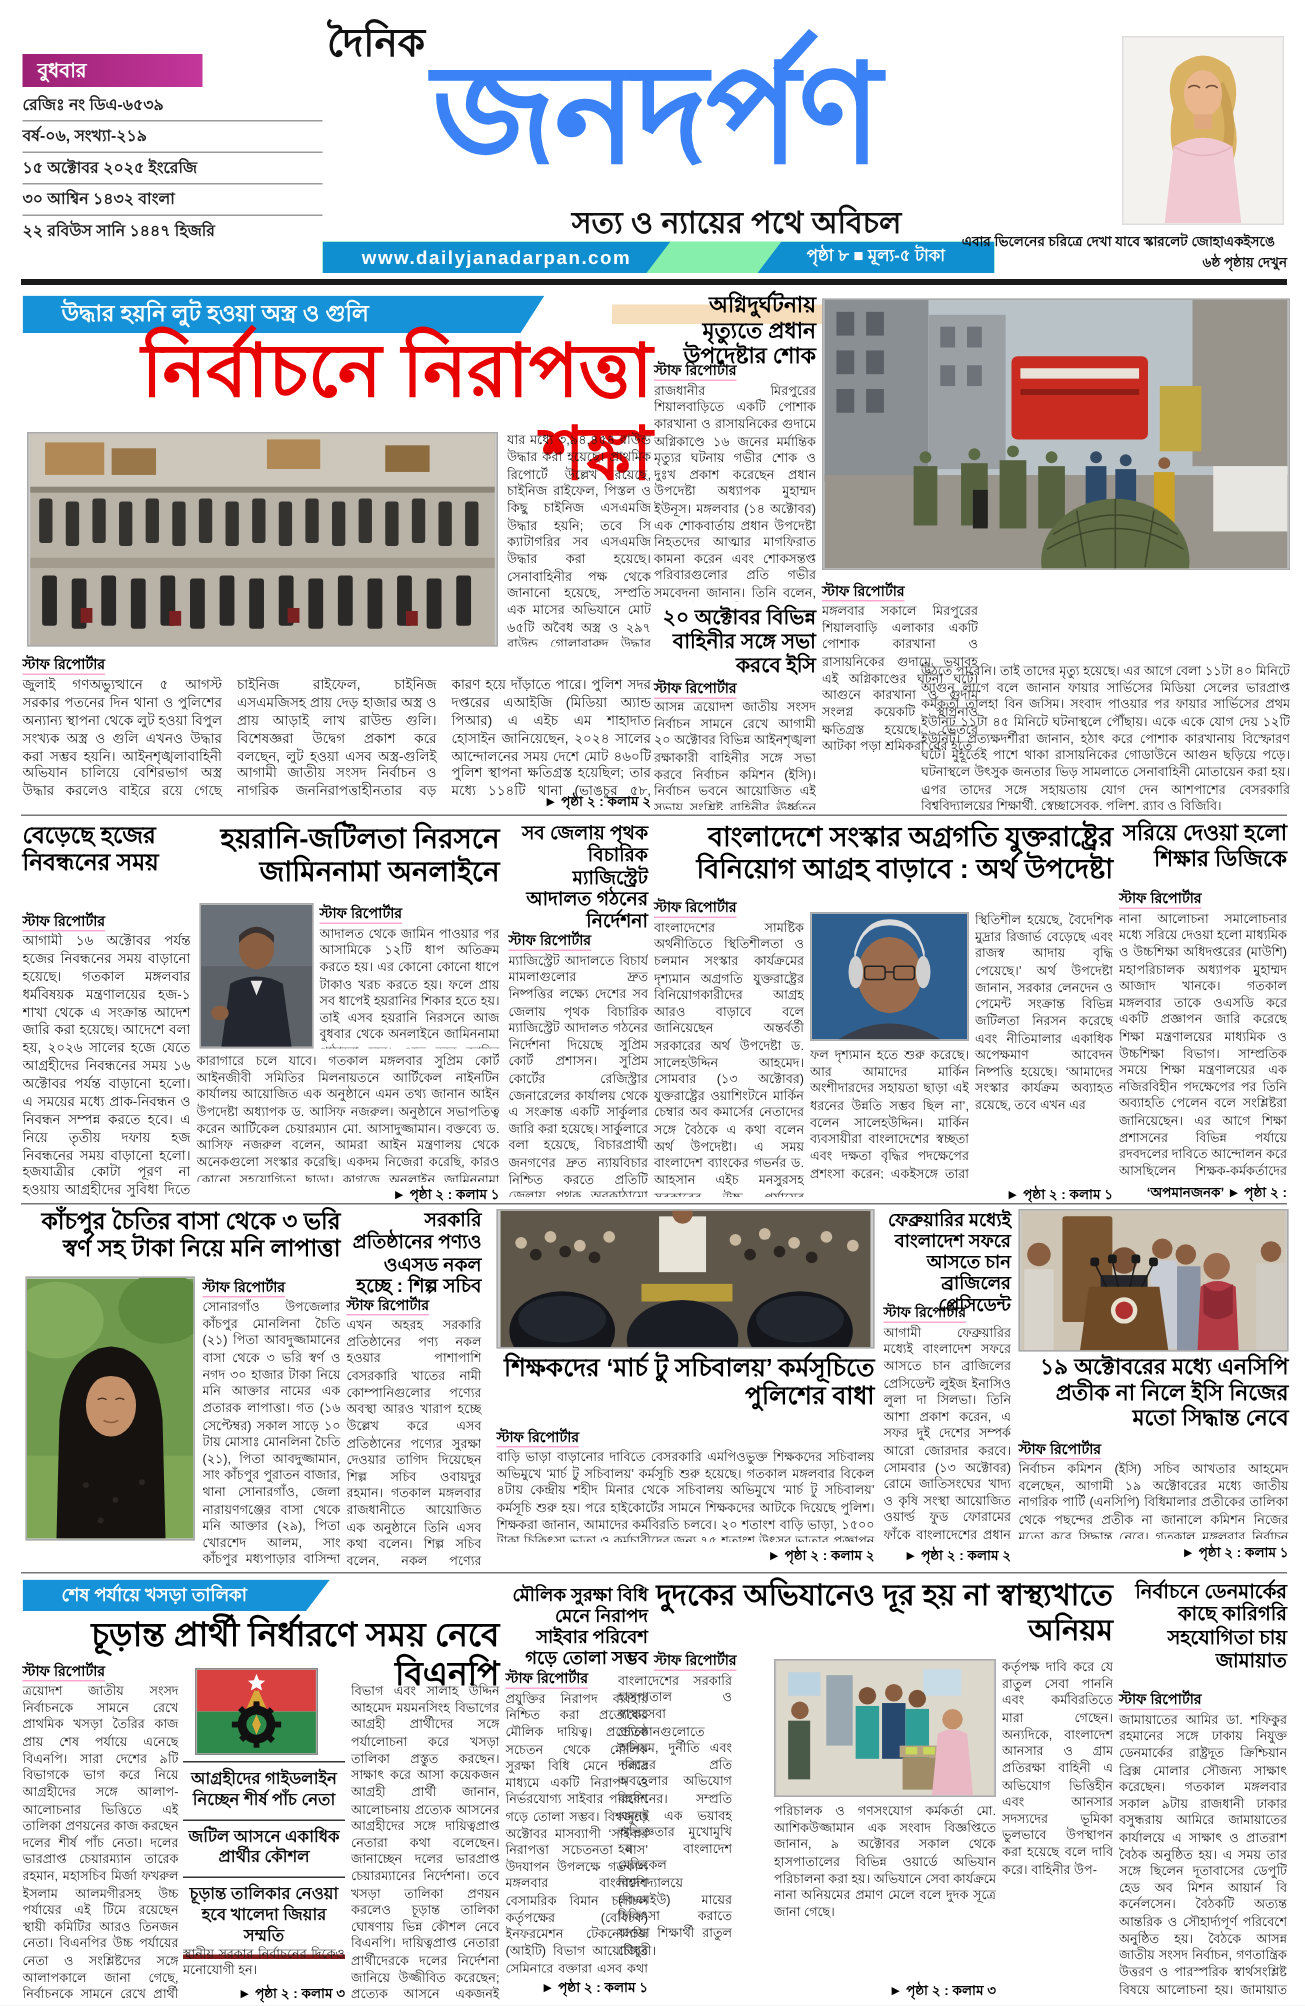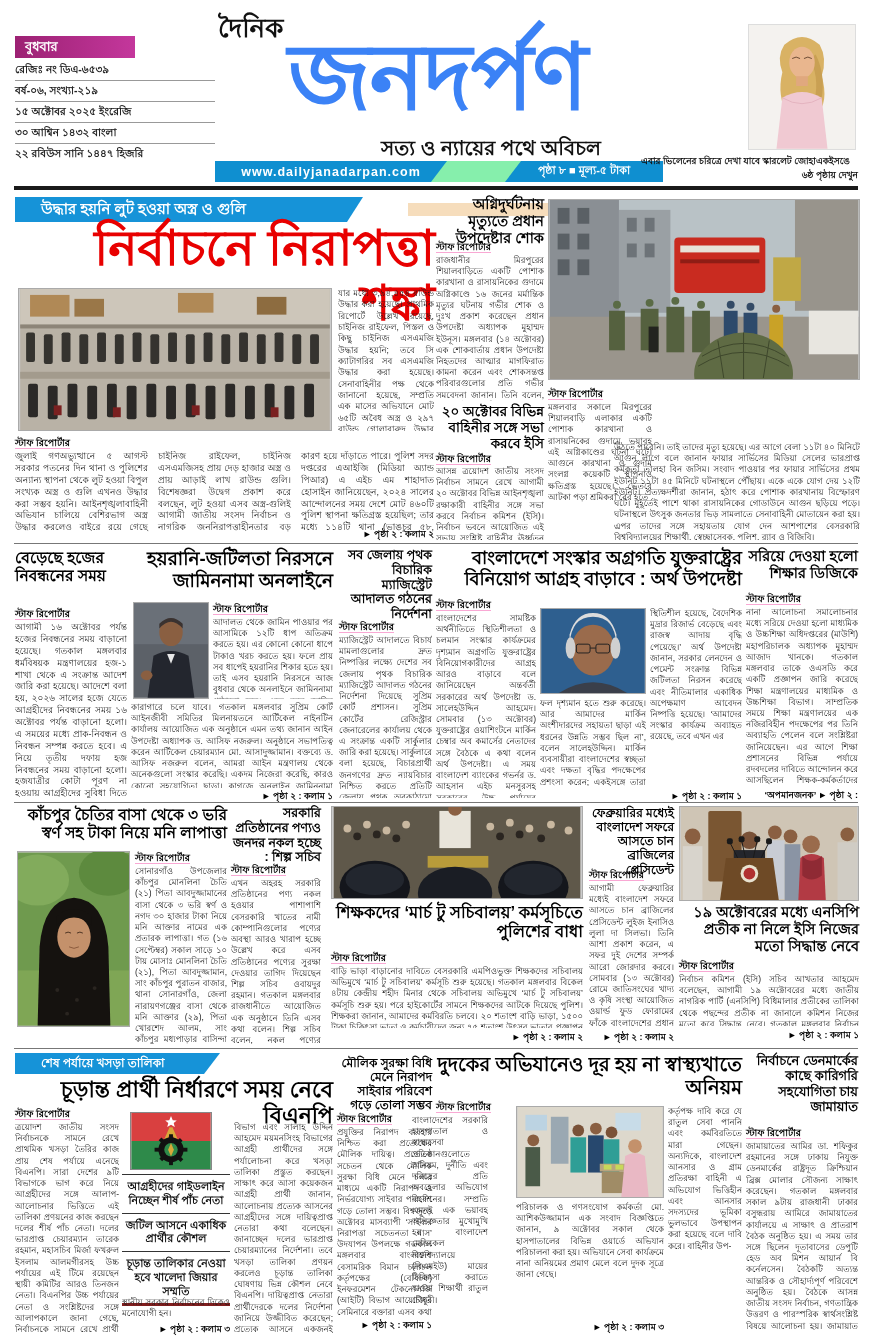--- a/index.html
+++ b/index.html
@@ -305,21 +305,21 @@
           <circle cx="78" cy="138" r="2"></circle>
           <circle cx="50" cy="164" r="2"></circle>
         </g>
     </svg>
   </div>
   <div class="abs byl" style="left:135px;top:851px">
     <span>স্টাফ রিপোর্টার</span>
   </div>
   <div class="abs bd" style="left:135px;top:866px;width:92px;height:178px;font-size:8.5px">সোনারগাঁও উপজেলার কাঁচপুর মোনলিনা চৈতি (২১) পিতা আবদুজ্জামানের বাসা থেকে ৩ ভরি স্বর্ণ ও নগদ ৩০ হাজার টাকা নিয়ে মনি আক্তার নামের এক প্রতারক লাপাত্তা। গত (১৬ সেপ্টেম্বর) সকাল সাড়ে ১০ টায় মোসাঃ মোনলিনা চৈতি (২১), পিতা আবদুজ্জামান, সাং কাঁচপুর পুরাতন বাজার, থানা সোনারগাঁও, জেলা নারায়ণগঞ্জের বাসা থেকে মনি আক্তার (২৯), পিতা খোরশেদ আলম, সাং কাঁচপুর মধ্যপাড়ার বাসিন্দা স্বর্ণালঙ্কার ও নগদ টাকা নিয়ে পালিয়ে যায়। এ বিষয়ে সোনারগাঁও থানায় একটি অভিযোগ দায়ের করা হয়েছে। ভুক্তভোগী পরিবার জানায়, দীর্ঘদিনের পরিচয়ের সূত্রে মনি আক্তার ওই বাসায় যাতায়াত করত।</div>
 
-  <h2 class="abs hl" style="left:231px;top:806px;width:90px;font-size:12.5px">সরকারি প্রতিষ্ঠানের পণ্যও জনদর নকল হচ্ছে : শিল্প সচিব</h2>
+  <h2 class="abs hl" style="left:231px;top:806px;width:90px;font-size:12.5px">সরকারি প্রতিষ্ঠানের পণ্যও ওএসড নকল হচ্ছে : শিল্প সচিব</h2>
   <div class="abs byl" style="left:231px;top:863px">
     <span>স্টাফ রিপোর্টার</span>
   </div>
   <div class="abs bd" style="left:231px;top:878px;width:90px;height:166px;font-size:8.5px">এখন অহরহ সরকারি প্রতিষ্ঠানের পণ্য নকল হওয়ার পাশাপাশি বেসরকারি খাতের নামী কোম্পানিগুলোর পণ্যের অবস্থা আরও খারাপ হচ্ছে উল্লেখ করে এসব প্রতিষ্ঠানের পণ্যের সুরক্ষা দেওয়ার তাগিদ দিয়েছেন শিল্প সচিব ওবায়দুর রহমান। গতকাল মঙ্গলবার রাজধানীতে আয়োজিত এক অনুষ্ঠানে তিনি এসব কথা বলেন। শিল্প সচিব বলেন, নকল পণ্যের বিরুদ্ধে নিয়মিত অভিযান চালানো হচ্ছে। ভোক্তাদের স্বার্থ রক্ষায় সংশ্লিষ্ট সব সংস্থাকে সমন্বিতভাবে কাজ করতে হবে। মান নিয়ন্ত্রণে বিএসটিআইয়ের সক্ষমতা বাড়ানোর উদ্যোগ নেওয়া হয়েছে বলেও জানান তিনি।</div>
 
   <div class="abs ph" style="left:331px;top:806px;width:252px;height:93px">
     <svg viewBox="0 0 252 93">
       <defs>
           <circle id="ph1" r="4"></circle>
         </defs>

